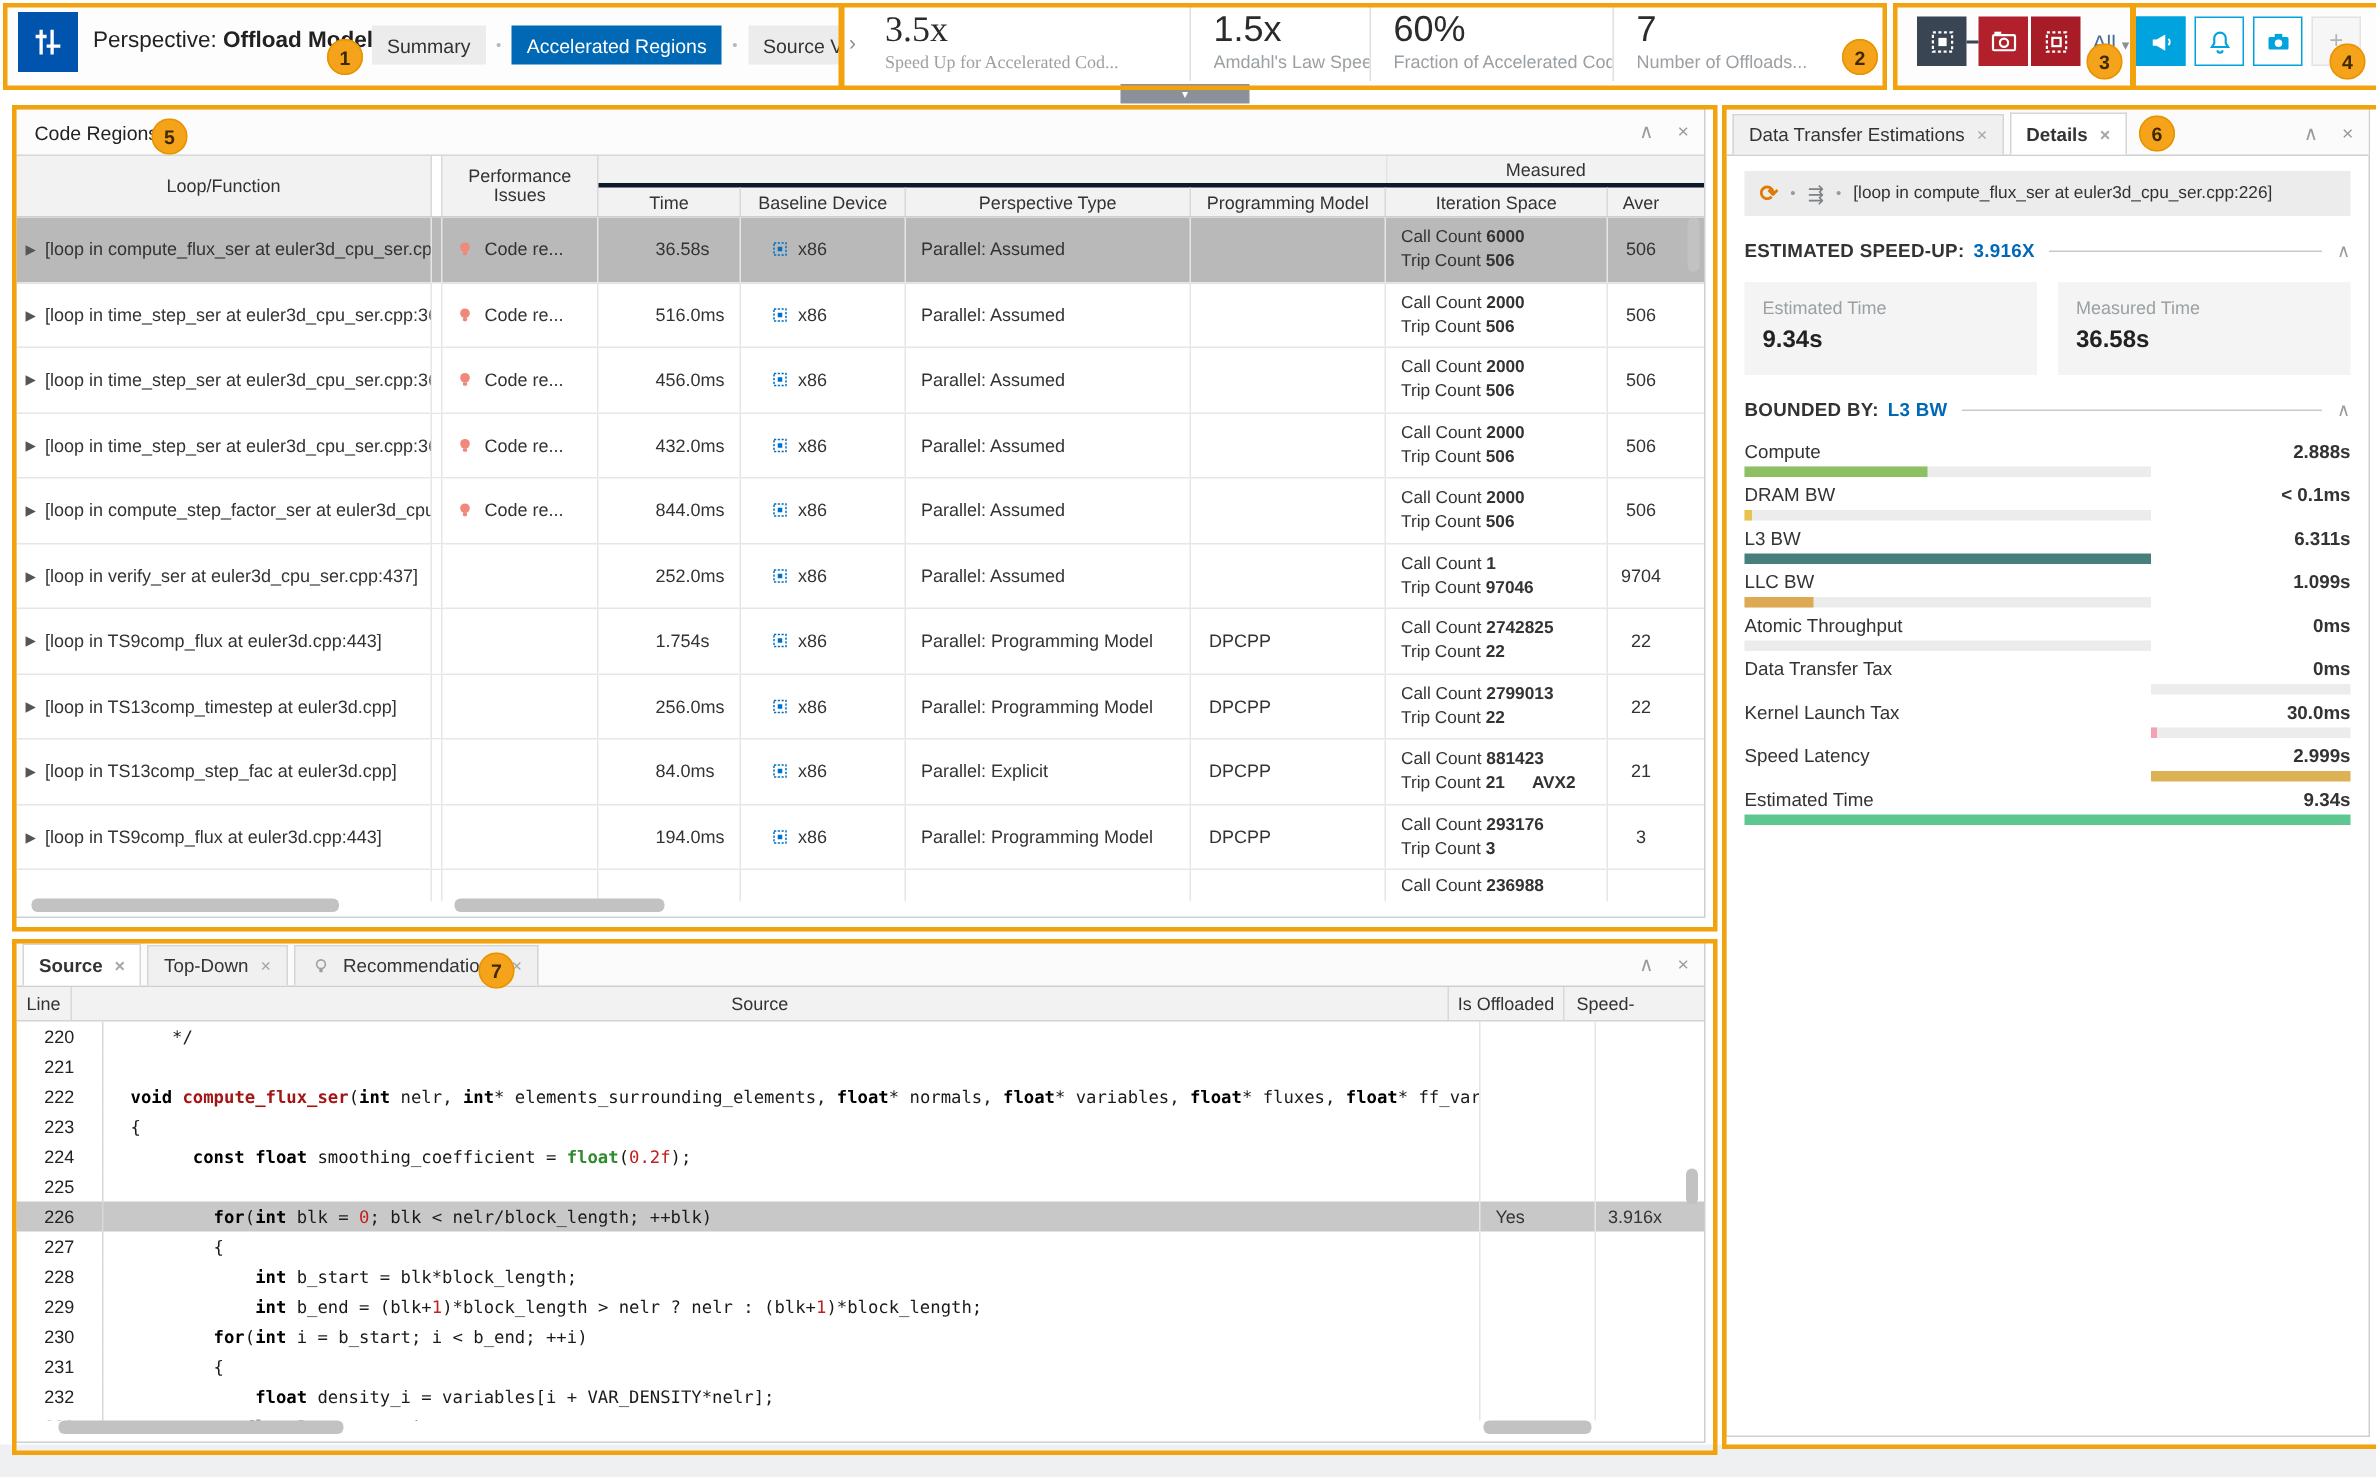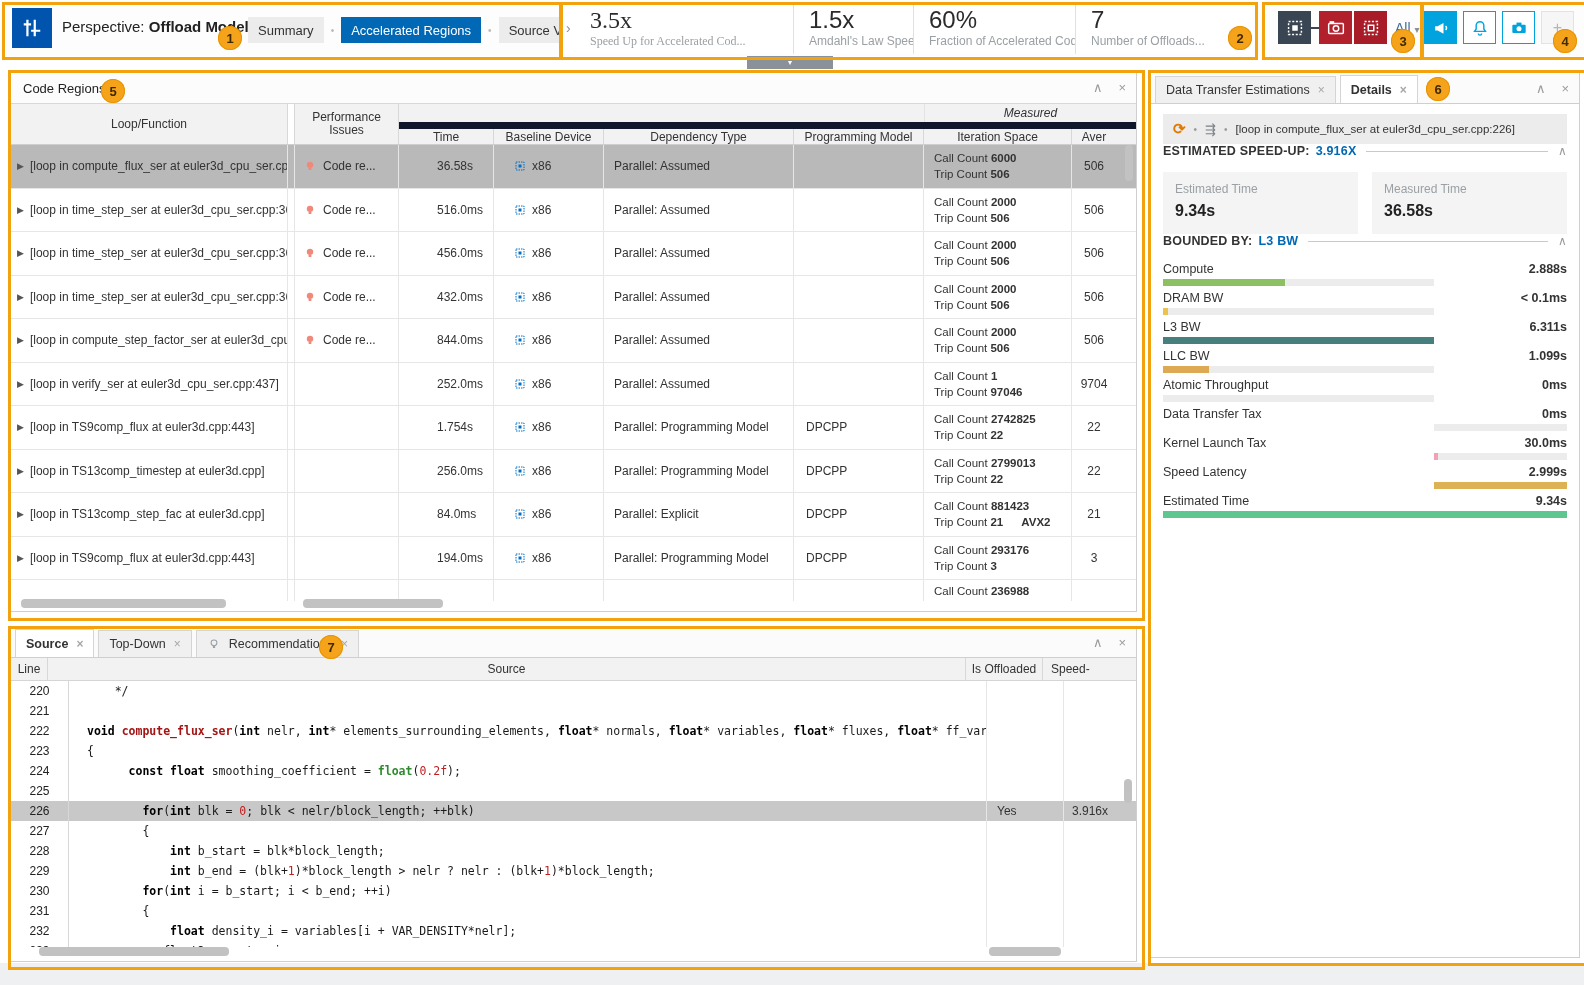--- a/index.html
+++ b/index.html
@@ -49,21 +49,21 @@
 
   
   #codeRegions{left:10px;top:72px;width:1127px;height:540px;}
   .cr-title{height:30px;display:flex;align-items:center;padding-left:12px;font-size:13px;color:#222;background:#fcfcfc;}
   .cr-head{display:flex;height:40px;background:#f2f2f2;border-top:1px solid #d8d8d8;border-bottom:1px solid #cfcfcf;font-size:12px;color:#333;}
   .hc{border-right:1px solid #d8d8d8;display:flex;align-items:center;justify-content:center;box-sizing:border-box;text-align:center;}
   .h-loop{width:277px;}
   .h-gap{width:6px;border-right:1px solid #d8d8d8;background:#fff;}
   .h-issues{width:104px;line-height:13px;}
   .h-right{display:flex;flex-direction:column;flex:1;}
-  .h-grp{display:flex;height:18px;border-bottom:7px solid #0f172a;font-style:italic;}
+  .h-grp{display:flex;height:18px;border-bottom:3px solid #0f172a;}
   .h-grp .g-blank{width:525px;border-right:1px solid #e4e4e4;}
   .h-grp .g-measured{flex:1;display:flex;align-items:center;justify-content:center;}
   .h-cols{display:flex;flex:1;}
   .h-time{width:95px;}.h-dev{width:110px;}.h-dep{width:190px;}.h-model{width:130px;}.h-iter{width:148px;}.h-avg{width:44px;overflow:hidden;}
   .cr-body{position:relative;height:457px;overflow:hidden;}
   .cr-row{display:flex;height:43.5px;box-sizing:border-box;border-bottom:1px solid #e6e6e6;font-size:12px;}
   .cr-row.sel{background:#b9b9b9;}
   .cr-row.sel .c-gap{background:#b9b9b9;}
   .cc{border-right:1px solid #e6e6e6;box-sizing:border-box;display:flex;align-items:center;overflow:hidden;white-space:nowrap;}
   .c-loop{width:277px;padding-left:6px;}
@@ -108,21 +108,21 @@
   #srcH1{left:28px;bottom:5px;height:9px;width:190px;}
   #srcH2{left:978px;bottom:5px;height:9px;width:72px;}
   #srcVThumb{right:4px;top:150px;width:8px;height:24px;}
 
   
   #detailsPanel{left:1150px;top:72px;width:430px;height:886px;}
   .dp-content{padding:10px 12px 0 12px;}
   .ctxbar{height:30px;background:#ececec;display:flex;align-items:center;gap:8px;padding:0 10px;font-size:11.5px;color:#333;white-space:nowrap;overflow:hidden;}
   .refresh{color:#e07a00;font-size:15px;font-weight:bold;}
   .dots{color:#9a9a9a;font-size:10px;}
-  .sect{display:flex;align-items:center;font-size:12.5px;font-weight:bold;color:#333;letter-spacing:.2px;}
+  .sect{display:flex;align-items:center;margin-top:16px;font-size:12.5px;font-weight:bold;color:#333;letter-spacing:.2px;}
   .sect .val{color:#0068b5;margin-left:6px;}
   .sect .rule{flex:1;border-top:1px solid #c9c9c9;margin:0 10px;}
   .sect .chev{color:#9b9b9b;font-weight:normal;font-size:12px;}
   .cards{display:flex;gap:14px;margin-top:14px;}
   .card{flex:1;background:#f4f4f4;padding:10px 12px;box-sizing:border-box;height:62px;}
   .card .lbl{color:#9aa0a4;font-size:12px;}
   .card .val{color:#222;font-size:16px;font-weight:bold;margin-top:6px;}
   .bars{margin-top:14px;}
   .bar-row{margin-bottom:5px;}
   .bar-top{display:flex;justify-content:space-between;font-size:12.5px;color:#333;line-height:15px;gap:18px;}
@@ -244,21 +244,21 @@
       <div class="h-gap"></div>
       <div class="hc h-issues">Performance Issues</div>
       <div class="h-right">
         <div class="h-grp">
           <div class="g-blank"></div>
           <div class="g-measured">Measured</div>
         </div>
         <div class="h-cols">
           <div class="hc h-time">Time</div>
           <div class="hc h-dev">Baseline Device</div>
-          <div class="hc h-dep">Dependency Type</div>
+          <div class="hc h-dep">Perspective Type</div>
           <div class="hc h-model">Programming Model</div>
           <div class="hc h-iter">Iteration Space</div>
           <div class="hc h-avg" style="border-right:none">Aver</div>
         </div>
       </div>
     </div>
     <div class="cr-body" id="crRows">
   <div class="cr-row sel">
     <div class="cc c-loop">
       <span class="tri">▶</span>

